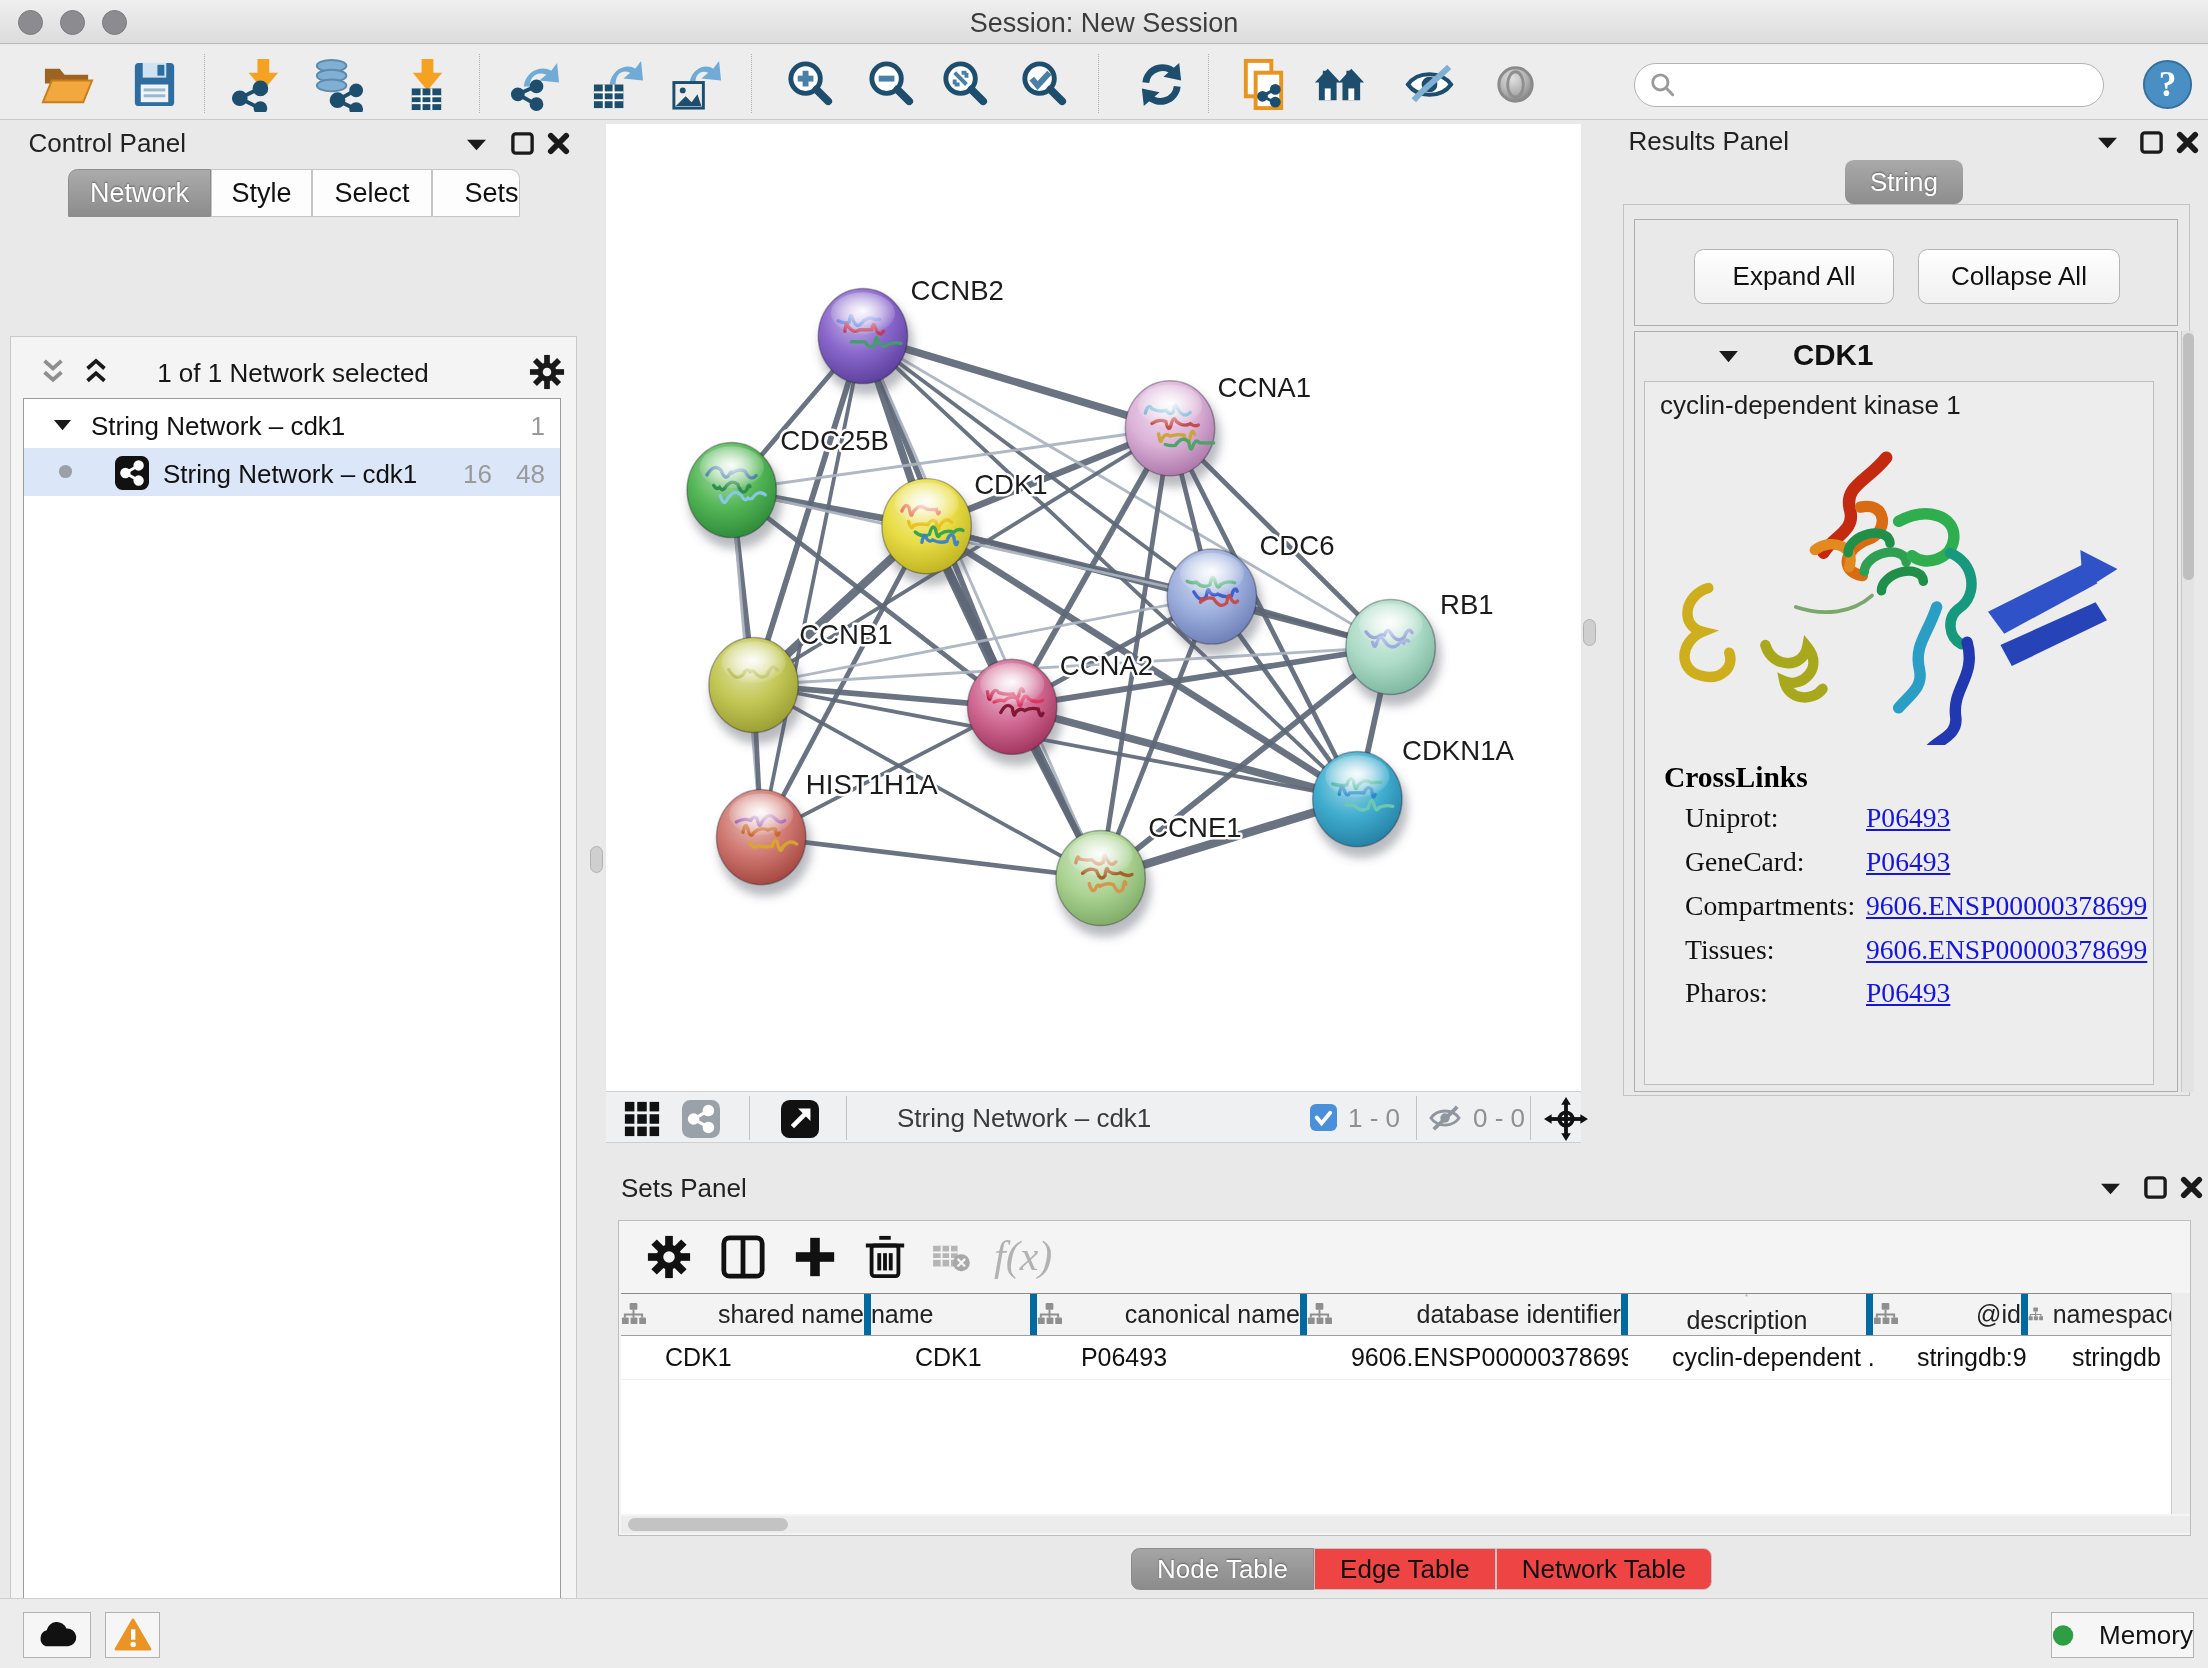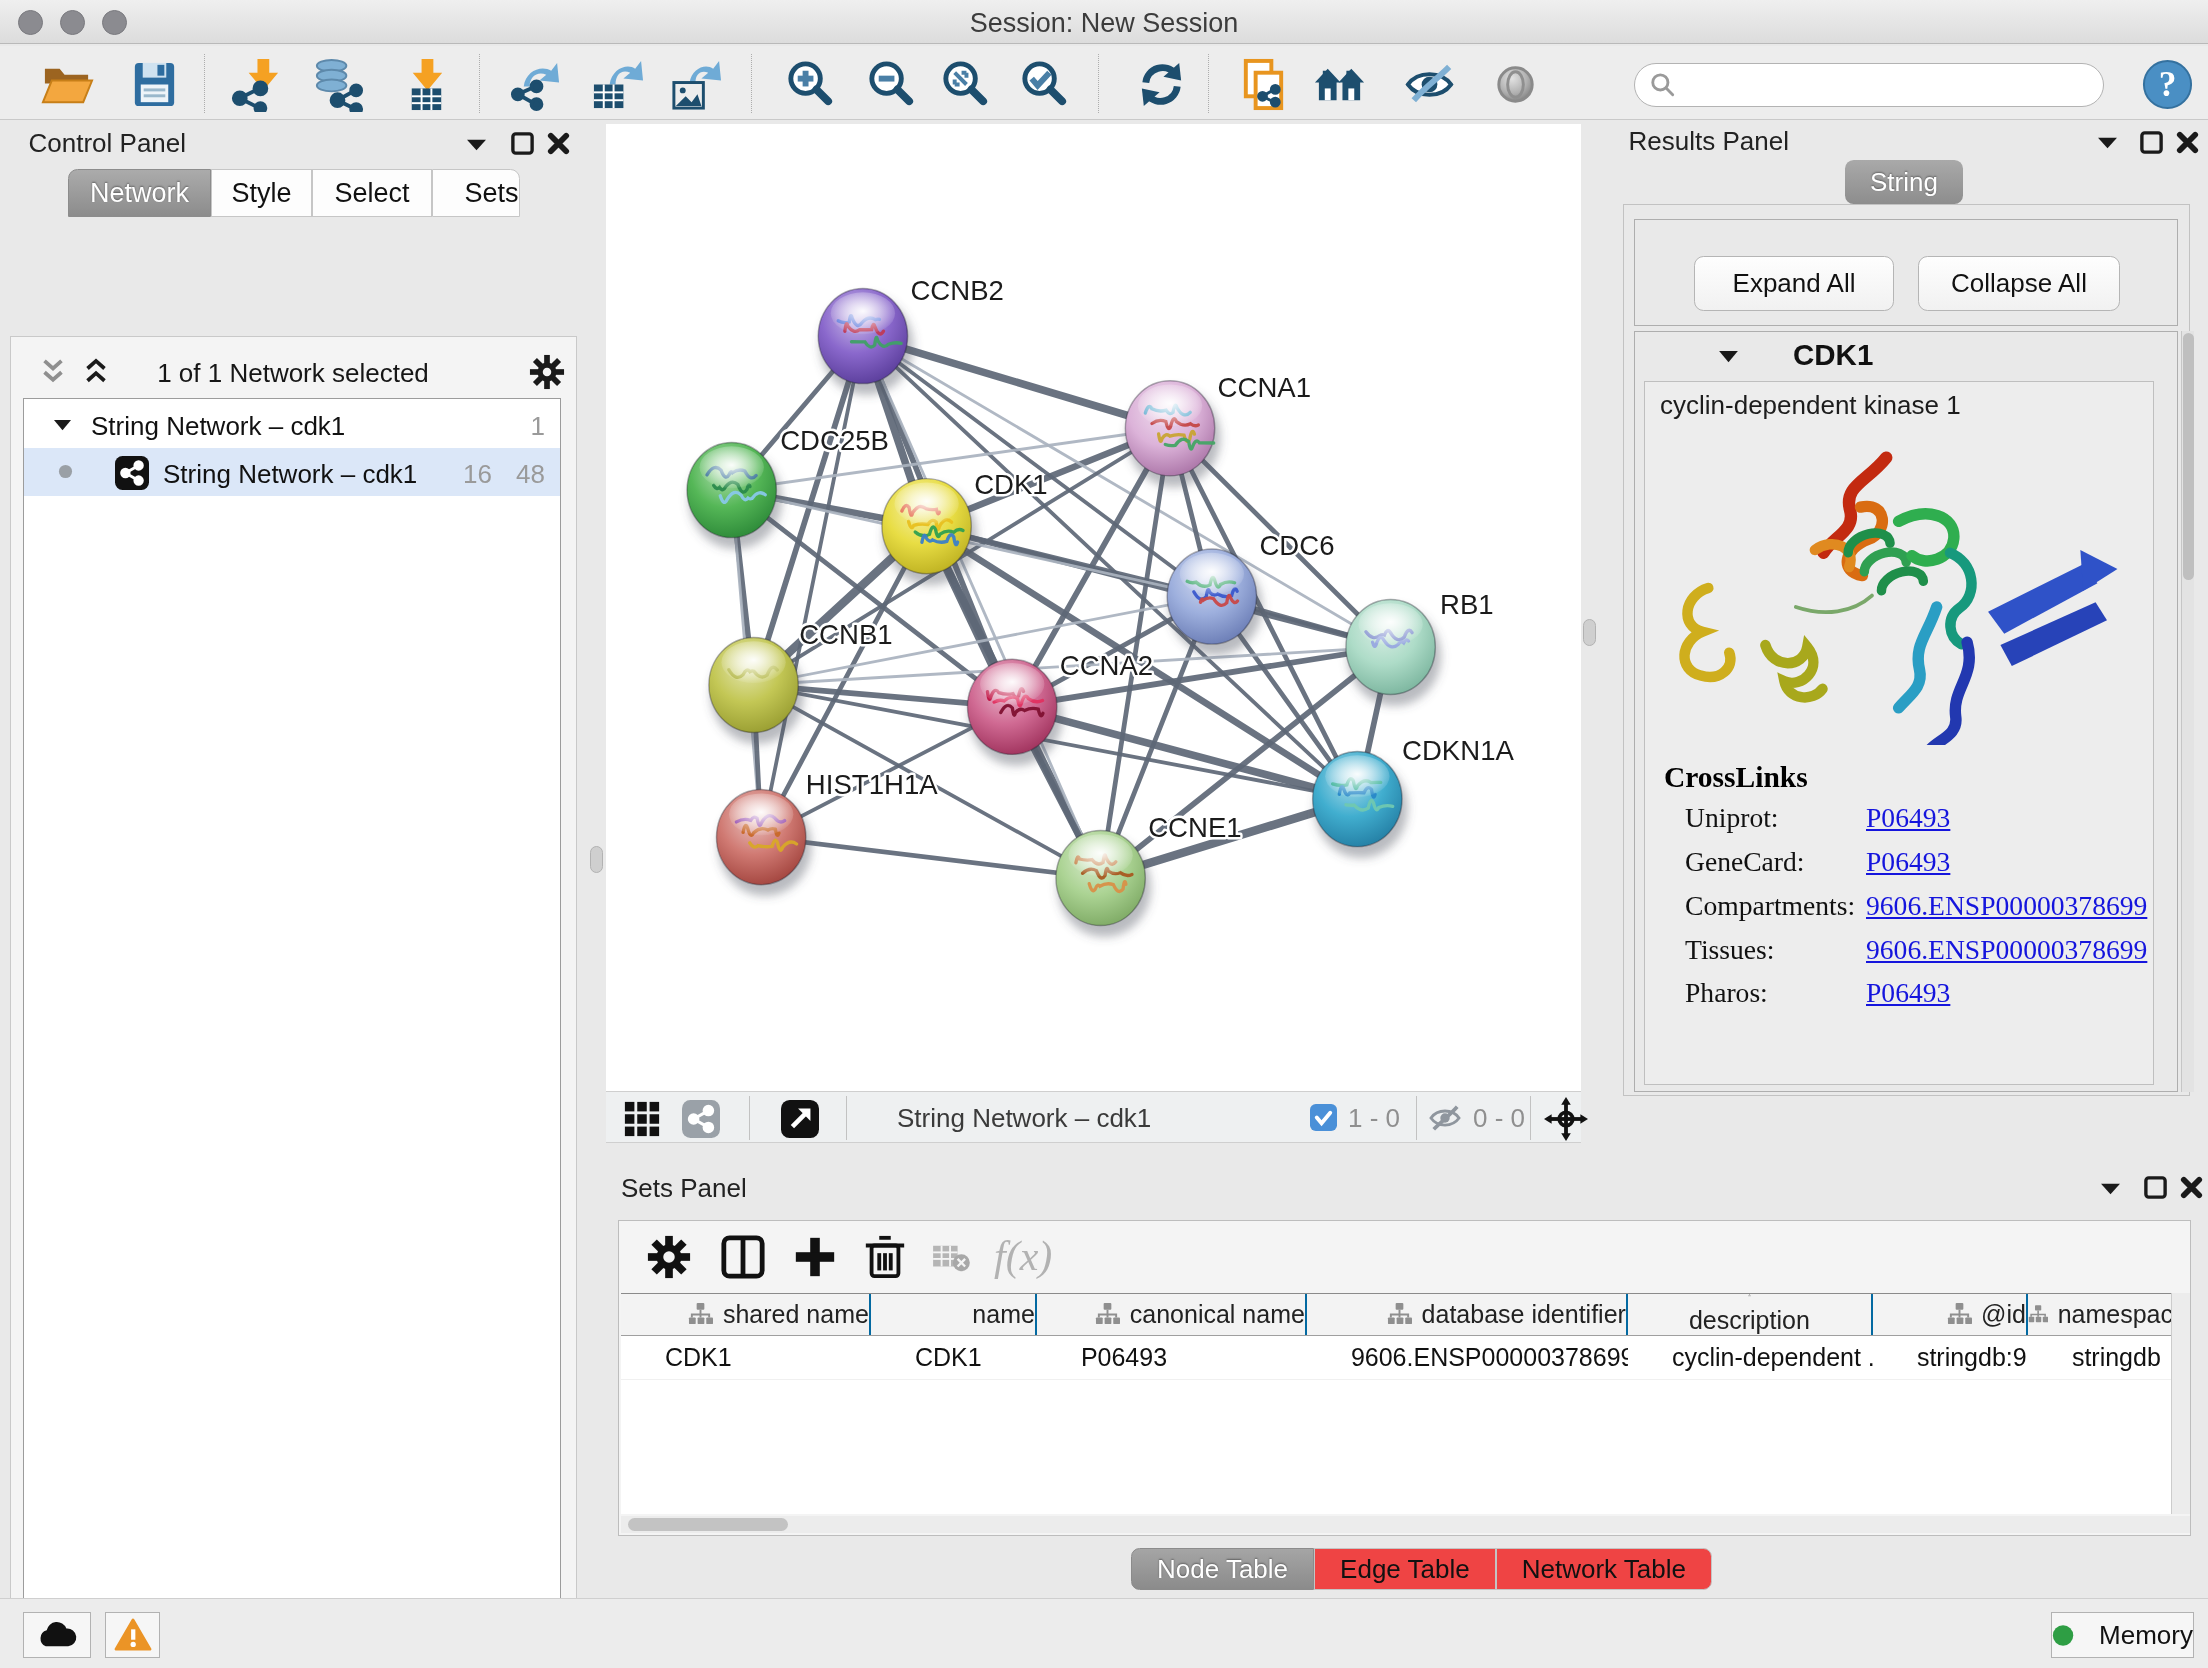--- a/index.html
+++ b/index.html
@@ -44,40 +44,40 @@
   .strip-sep { top:3.8px; width:0; height:44px; border-left:1px solid #c2c2c2; }
   .strip-txt { font-size:26px; color:#3a3a3a; top:10.5px; }
   .strip-cnt { font-size:26px; color:#8f8f8f; top:10.5px; }
   .splitter-handle { background:#cfcfcf; border:1px solid #b2b2b2; border-radius:9.5px; cursor:pointer; }
 
   
   #results-panel { left:1599px; top:120px; width:610px; height:1023px; background:#e9e9e9; }
   #rp-tab { left:246px; top:40px; width:118px; height:44px; background:linear-gradient(#a9a9a9,#8d8d8d); border-radius:8.6px; color:#fff; font-size:26px; display:flex; align-items:center; justify-content:center; text-shadow:0 -1px 1.9px rgba(0,0,0,.4); cursor:pointer; }
   #rp-outer { left:24px; top:84px; width:567px; height:892px; border:1.9px solid #c2c2c2; }
   #rp-btnbox { left:35px; top:99px; width:544px; height:107px; border:1.9px solid #aeaeae; }
-  .rp-btn { top:36px; height:55px; background:linear-gradient(#fefefe,#f1f1f1); border:1.9px solid #b5b5b5; border-radius:9.5px; font-size:26px; color:#111; display:flex; align-items:center; justify-content:center; cursor:pointer; }
+  .rp-btn { top:29px; height:55px; background:linear-gradient(#fefefe,#f1f1f1); border:1.9px solid #b5b5b5; border-radius:9.5px; font-size:26px; color:#111; display:flex; align-items:center; justify-content:center; cursor:pointer; }
   #rp-genebox { left:35px; top:211px; width:544px; height:761px; border:1.9px solid #aeaeae; }
   #rp-gene-name { font-size:29.5px; font-weight:bold; color:#111; }
   #rp-inner { left:45px; top:261px; width:510px; height:704px; border:1.9px solid #bfbfbf; background:#ededed; overflow:hidden; }
   #rp-desc { left:15px; top:7.6px; font-size:26px; color:#1c1c1c; }
   .serif { font-family:"Liberation Serif","DejaVu Serif",serif; }
   #crosslinks-title { left:19px; top:379px; font-size:29.5px; font-weight:bold; color:#000; }
   .cl-row { position:absolute; left:40px; height:44px; }
   .cl-label { font-size:27.6px; color:#111; position:absolute; left:0; }
   .cl-link { font-size:27.6px; color:#1515dd; text-decoration:underline; position:absolute; left:181px; cursor:pointer; white-space:nowrap; }
   #rp-vscroll { left:582px; top:211px; width:13.3px; height:761px; background:#e3e3e3; border-left:1px solid #c6c6c6; }
   #rp-vthumb { left:1px; top:1.9px; width:10.5px; height:247px; background:#bfbfbf; border-radius:5.7px; }
 
   
   #table-panel { left:596px; top:1143px; width:1612px; height:455px; background:#e9e9e9; }
   #tp-box { left:22px; top:77px; width:1573px; height:316px; background:#f4f4f4; border:1.9px solid #bdbdbd; }
   .tp-tool { top:13.3px; width:46px; height:46px; cursor:pointer; }
   #tp-table { left:1.9px; top:72px; width:1550px; height:221px; background:#fff; border-top:1.9px solid #8a8a8a; }
   #tp-header { height:42px; background:#f3f3f3; border-bottom:1.9px solid #9f9f9f; display:flex; }
-  .th { display:flex; align-items:center; border-right:2px solid #0369a1; font-size:25px; color:#222; flex:none; justify-content:flex-end; gap:9.5px; overflow:hidden; }
+  .th { display:flex; align-items:center; border-right:7px solid #0369a1; font-size:25px; color:#222; flex:none; justify-content:space-between; gap:9.5px; overflow:hidden; }
   #tp-row { height:44px; display:flex; border-bottom:1px solid #f0f0f0; }
   .td { flex:none; font-size:25px; color:#111; display:flex; align-items:center; padding-left:44px; overflow:hidden; white-space:nowrap; }
   #tp-vstrip { left:1552px; top:72px; width:19px; height:221px; background:#ececec; border-left:1px solid #cccccc; }
   #tp-hscroll { left:1.9px; top:295px; width:1569px; height:17px; background:#ececec; }
   #tp-hthumb { left:7.6px; top:1.9px; width:160px; height:13.3px; background:#c3c3c3; border-radius:7.6px; }
   .btab { height:42px; display:flex; align-items:center; justify-content:center; font-size:26px; border:1px solid #c4c4c4; background:#ef4444; color:#111; cursor:pointer; padding:0 25px; }
   .btab.active { background:linear-gradient(#a5a5a5,#8b8b8b); color:#fff; text-shadow:0 -1px 1.9px rgba(0,0,0,.4); border-color:#8b8b8b; }
   .btab:first-child { border-radius:8.6px 0 0 8.6px; }
   .btab:last-child { border-radius:0 8.6px 8.6px 0; }
 

